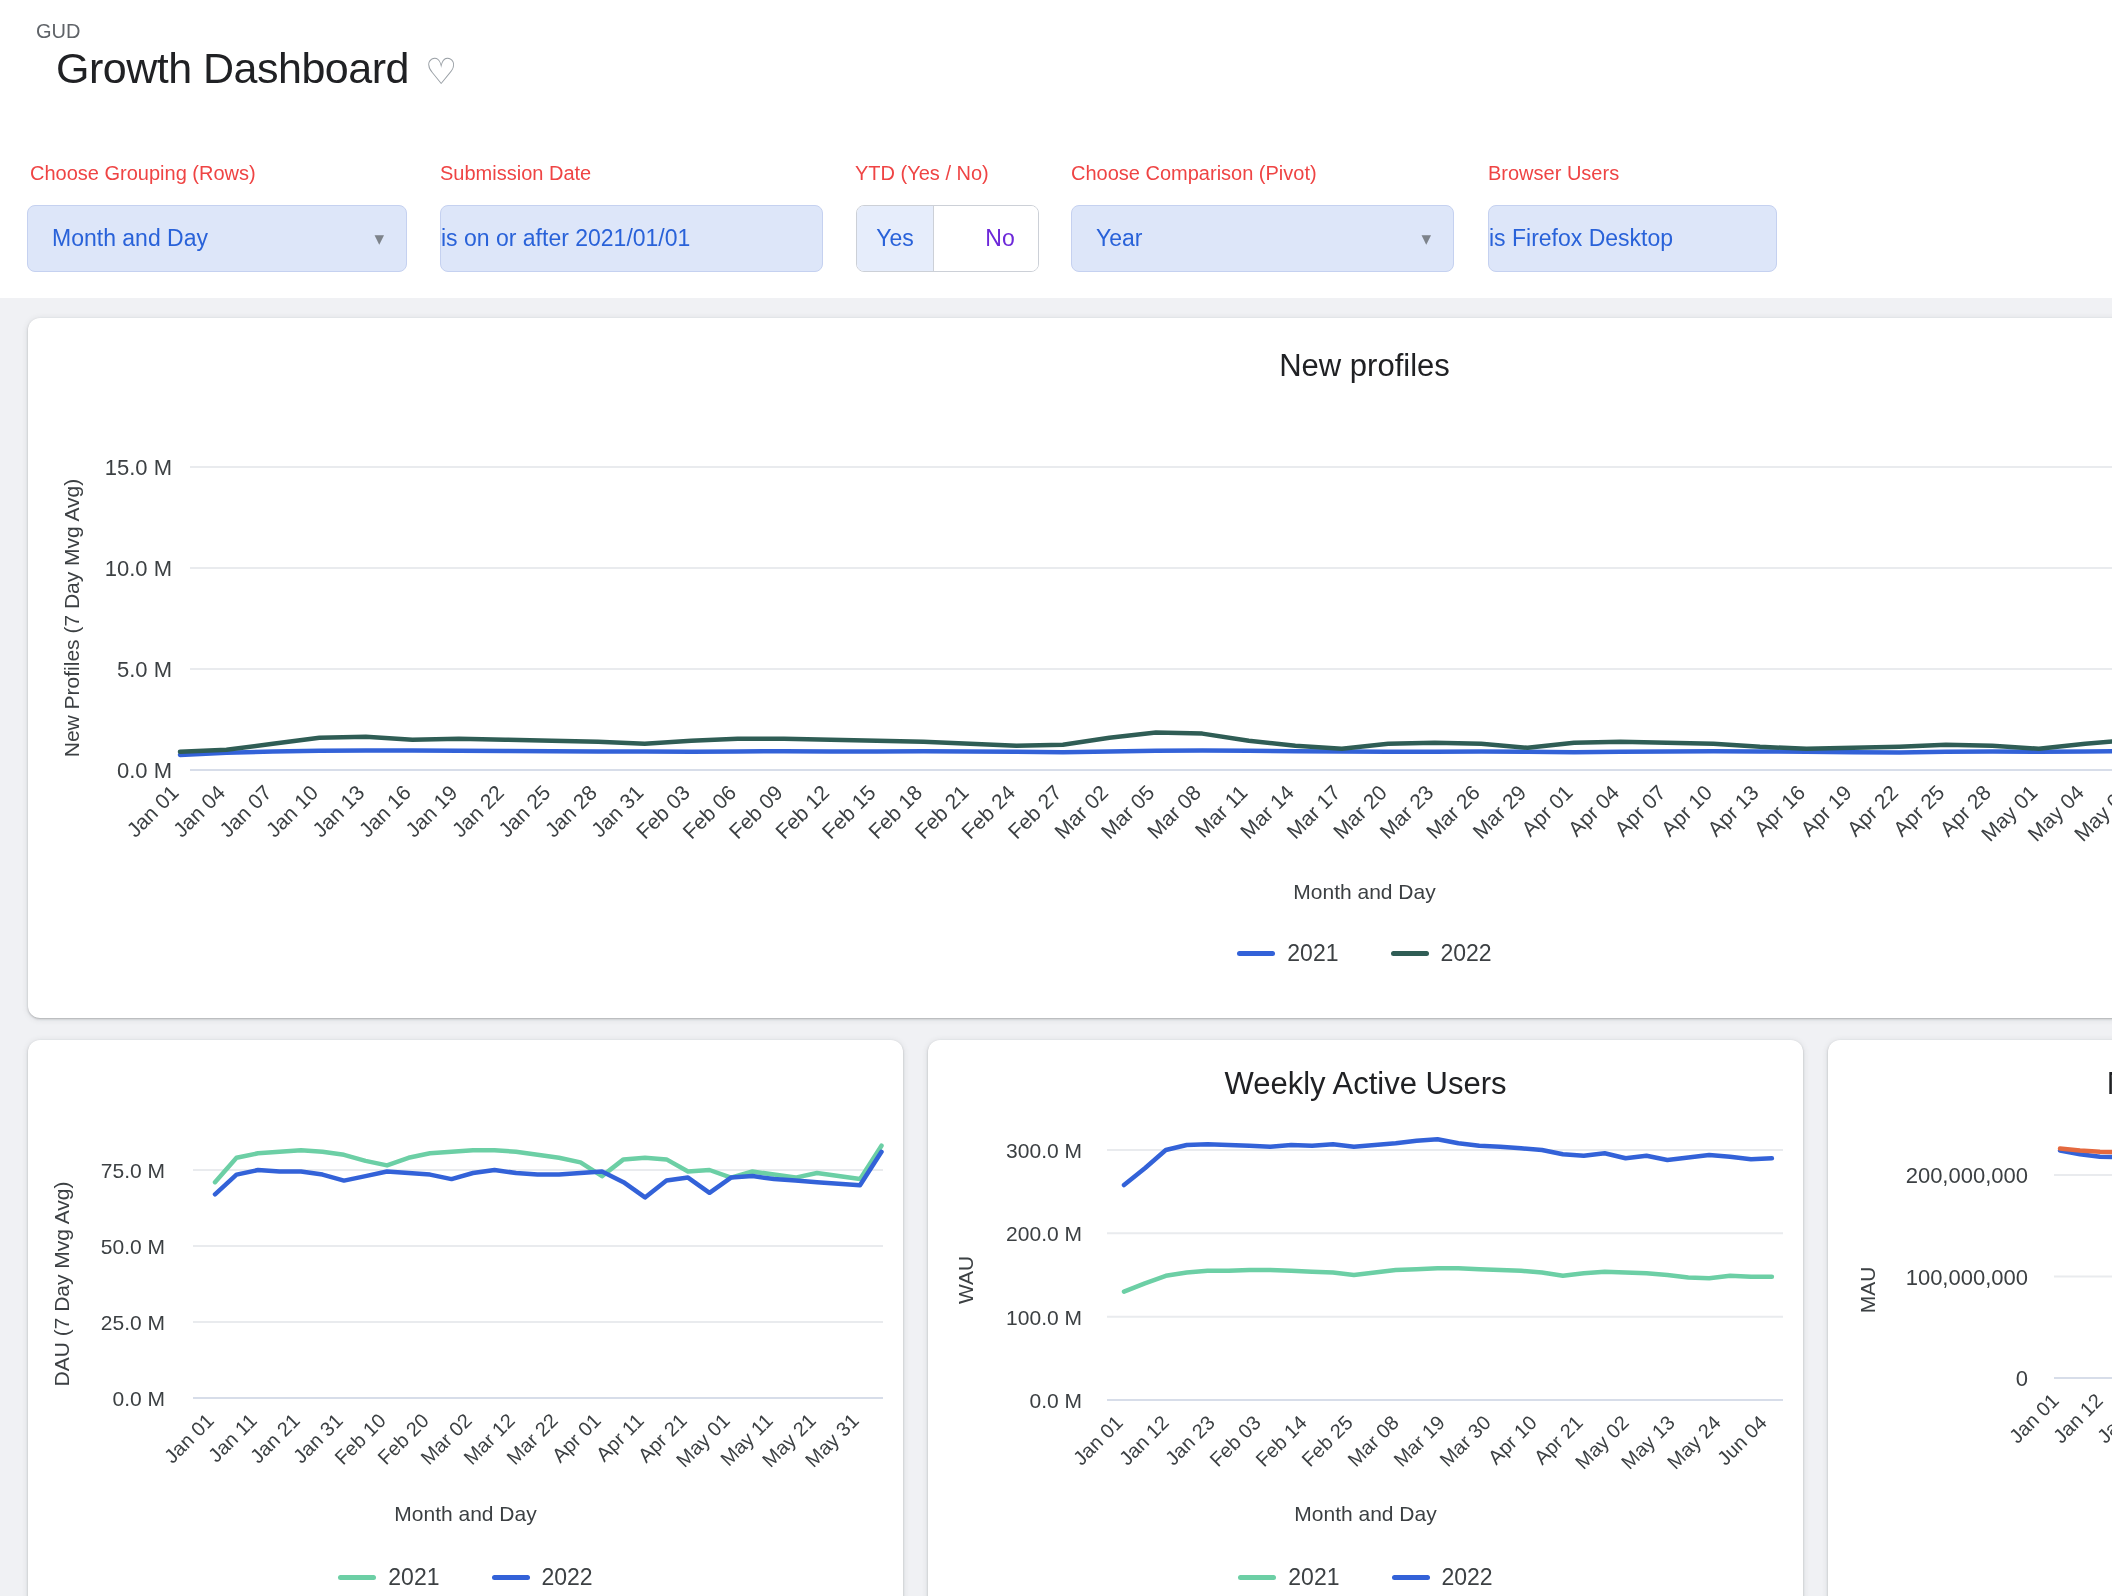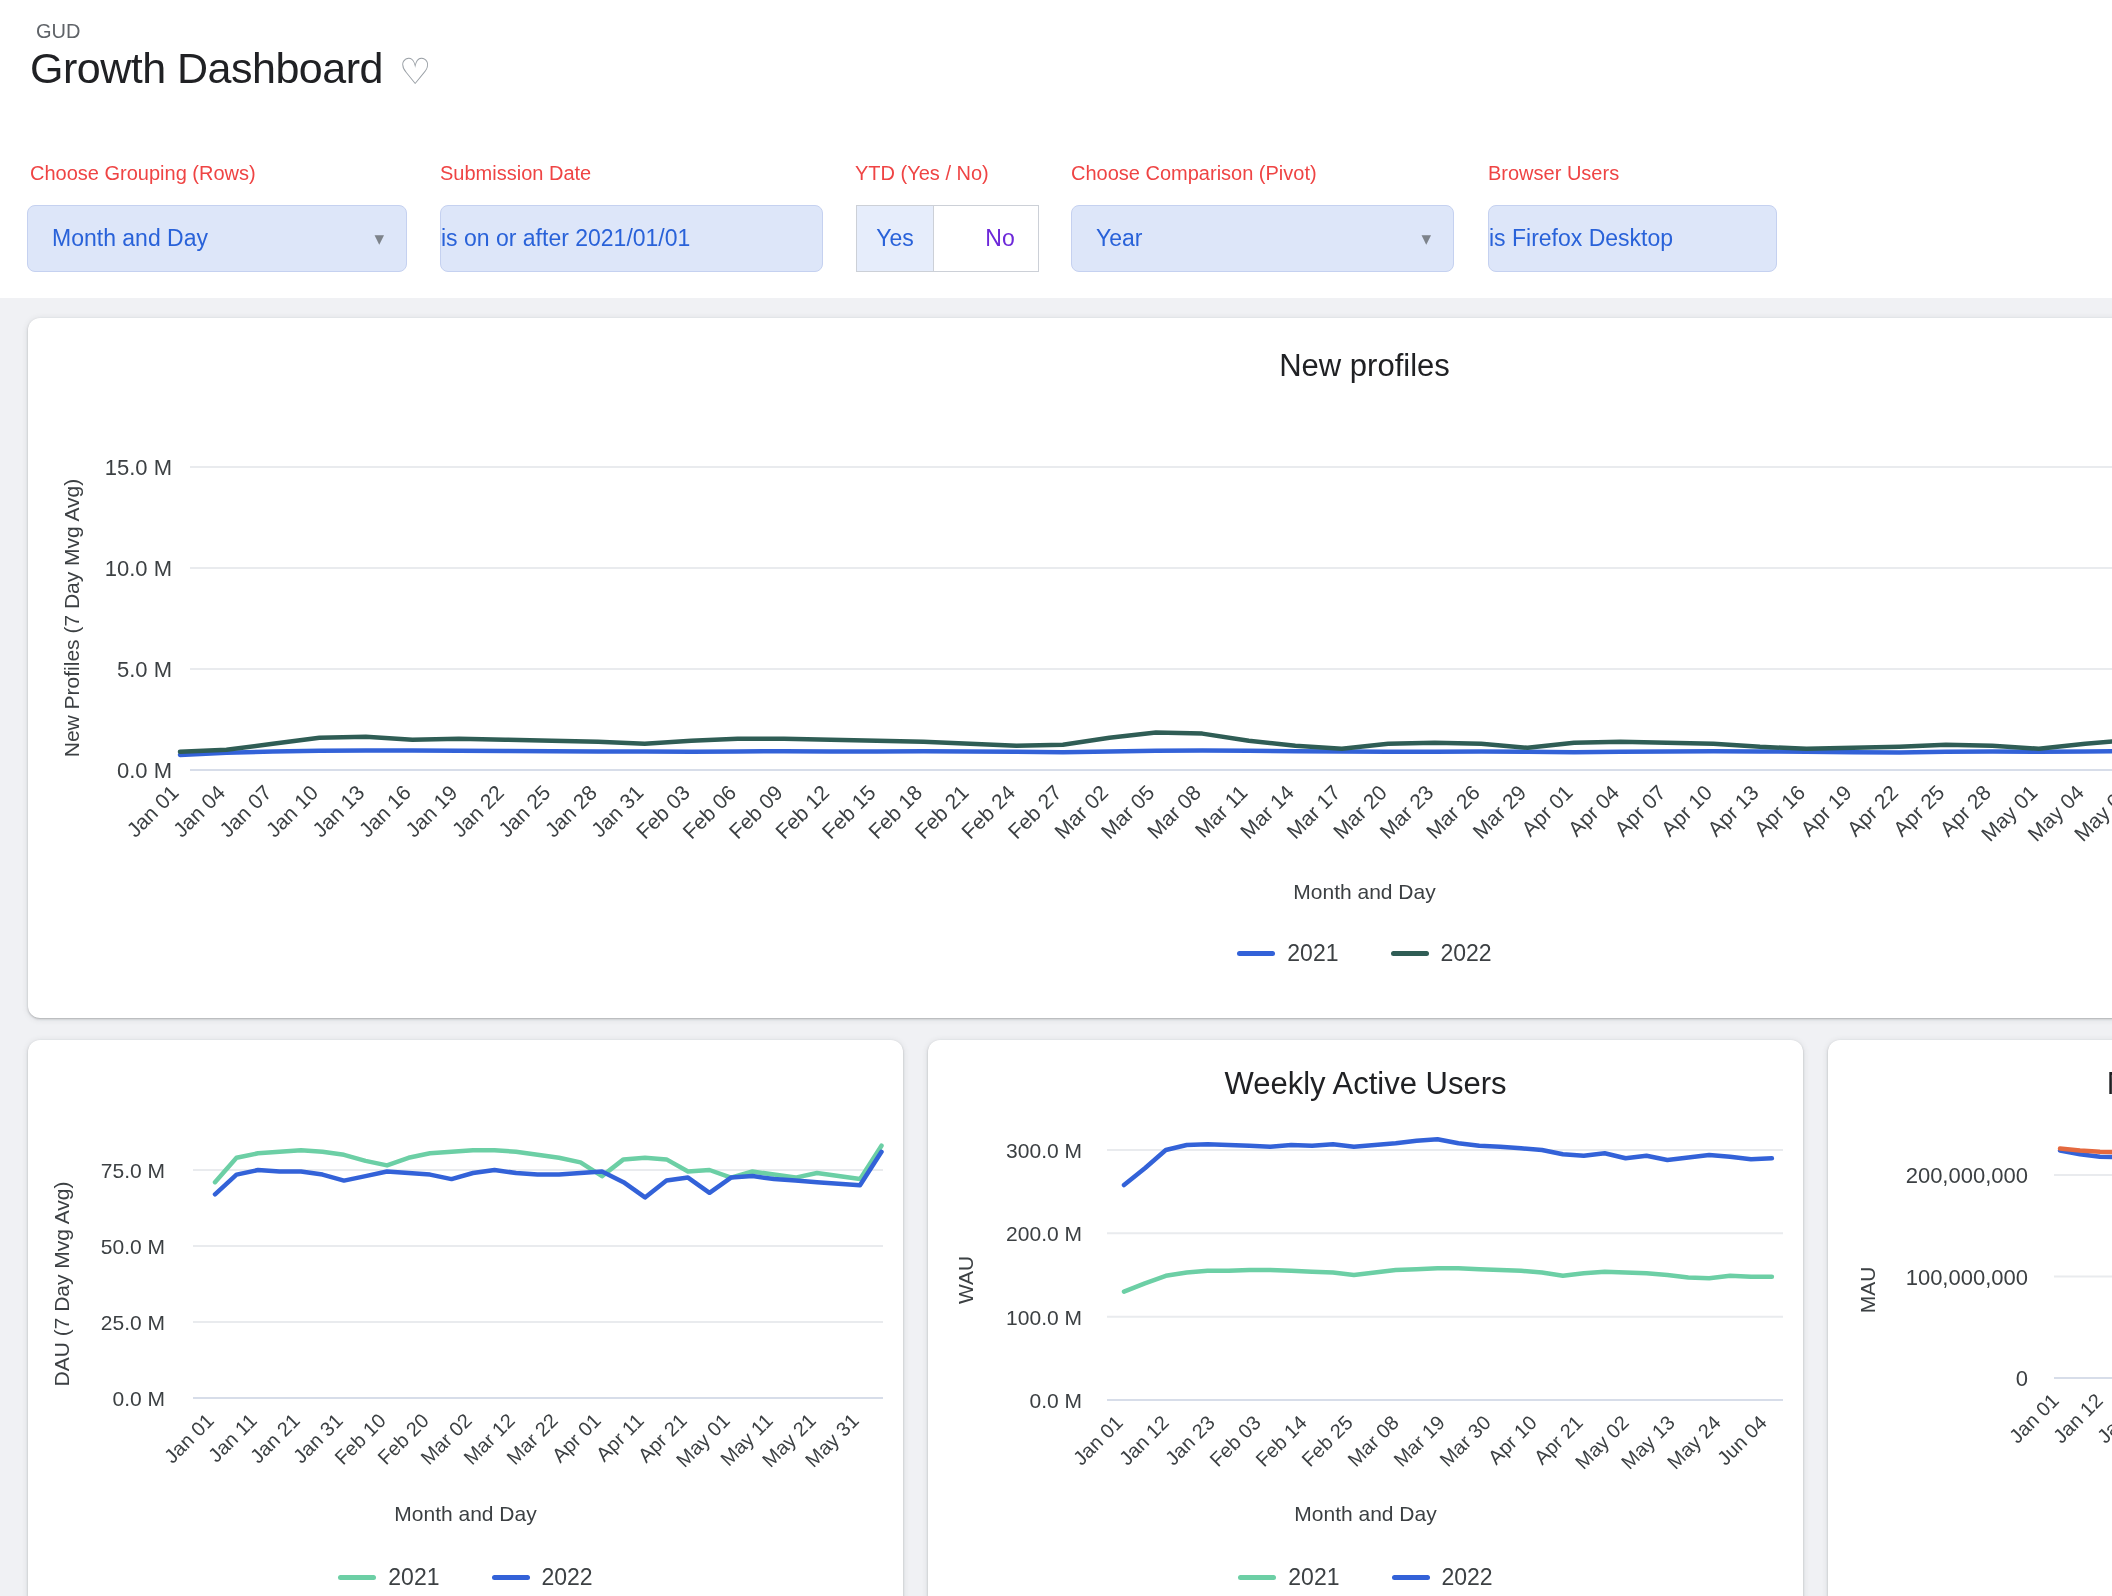--- a/index.html
+++ b/index.html
@@ -5,31 +5,31 @@
   html,body{margin:0;padding:0;}
   body{
     width:2112px;height:1596px;position:relative;overflow:hidden;
     background:#f0f1f4;
     font-family:"Liberation Sans", sans-serif;
     -webkit-font-smoothing:antialiased;
   }
   .header{position:absolute;left:0;top:0;width:2112px;height:298px;background:#ffffff;}
   .breadcrumb{position:absolute;left:36px;top:20px;font-size:20px;color:#5f6368;}
   .title-row{position:absolute;left:30px;top:44px;display:flex;align-items:center;gap:16px;}
-  .page-title{font-size:43px;color:#202124;font-weight:400;letter-spacing:-0.5px;}
+  .page-title{font-size:43px;color:#202124;font-weight:400;letter-spacing:-0.5px;margin-left:26px;}
   .heart-icon{font-size:36px;color:#9aa0a6;line-height:1;margin-top:6px;}
   .filter-label{position:absolute;top:162px;font-size:20px;color:#ef4444;white-space:nowrap;}
   .control{position:absolute;top:205px;height:67px;border-radius:8px;box-sizing:border-box;
     background:#dde6f9;border:1.5px solid #c5d1f0;display:flex;align-items:center;}
   .control .val{color:#2962d9;font-size:23px;font-weight:500;white-space:nowrap;}
   .dropdown{justify-content:space-between;padding:0 22px 0 24px;cursor:pointer;}
   .caret-icon{color:#7d838b;font-size:19px;}
   .pill{justify-content:flex-start;cursor:pointer;}
   .toggle{position:absolute;top:205px;height:67px;box-sizing:border-box;border:1.5px solid #ccd0d7;
-    border-radius:0;display:flex;overflow:hidden;background:#fff;gap:28px;}
+    border-radius:8px;display:flex;overflow:hidden;background:#fff;gap:28px;}
   .toggle .seg{width:90px;display:flex;align-items:center;justify-content:center;
     font-size:23px;font-weight:500;cursor:pointer;}
   .seg-yes{background:#e6edfb;color:#2962d9;border-right:1.5px solid #ccd0d7;}
   .seg-no{background:#ffffff;color:#6d28d9;}
   .card{position:absolute;background:#ffffff;border-radius:12px;
     box-shadow:0 1px 2px rgba(60,64,67,.3),0 1px 6px rgba(60,64,67,.15);overflow:hidden;}
   .card-np{left:28px;top:318px;width:2673px;height:700px;}
   .card-b{top:1040px;width:875px;height:600px;}
   .chart-title{position:absolute;left:0;top:26px;width:100%;text-align:center;
     font-size:31px;color:#202124;white-space:nowrap;}

